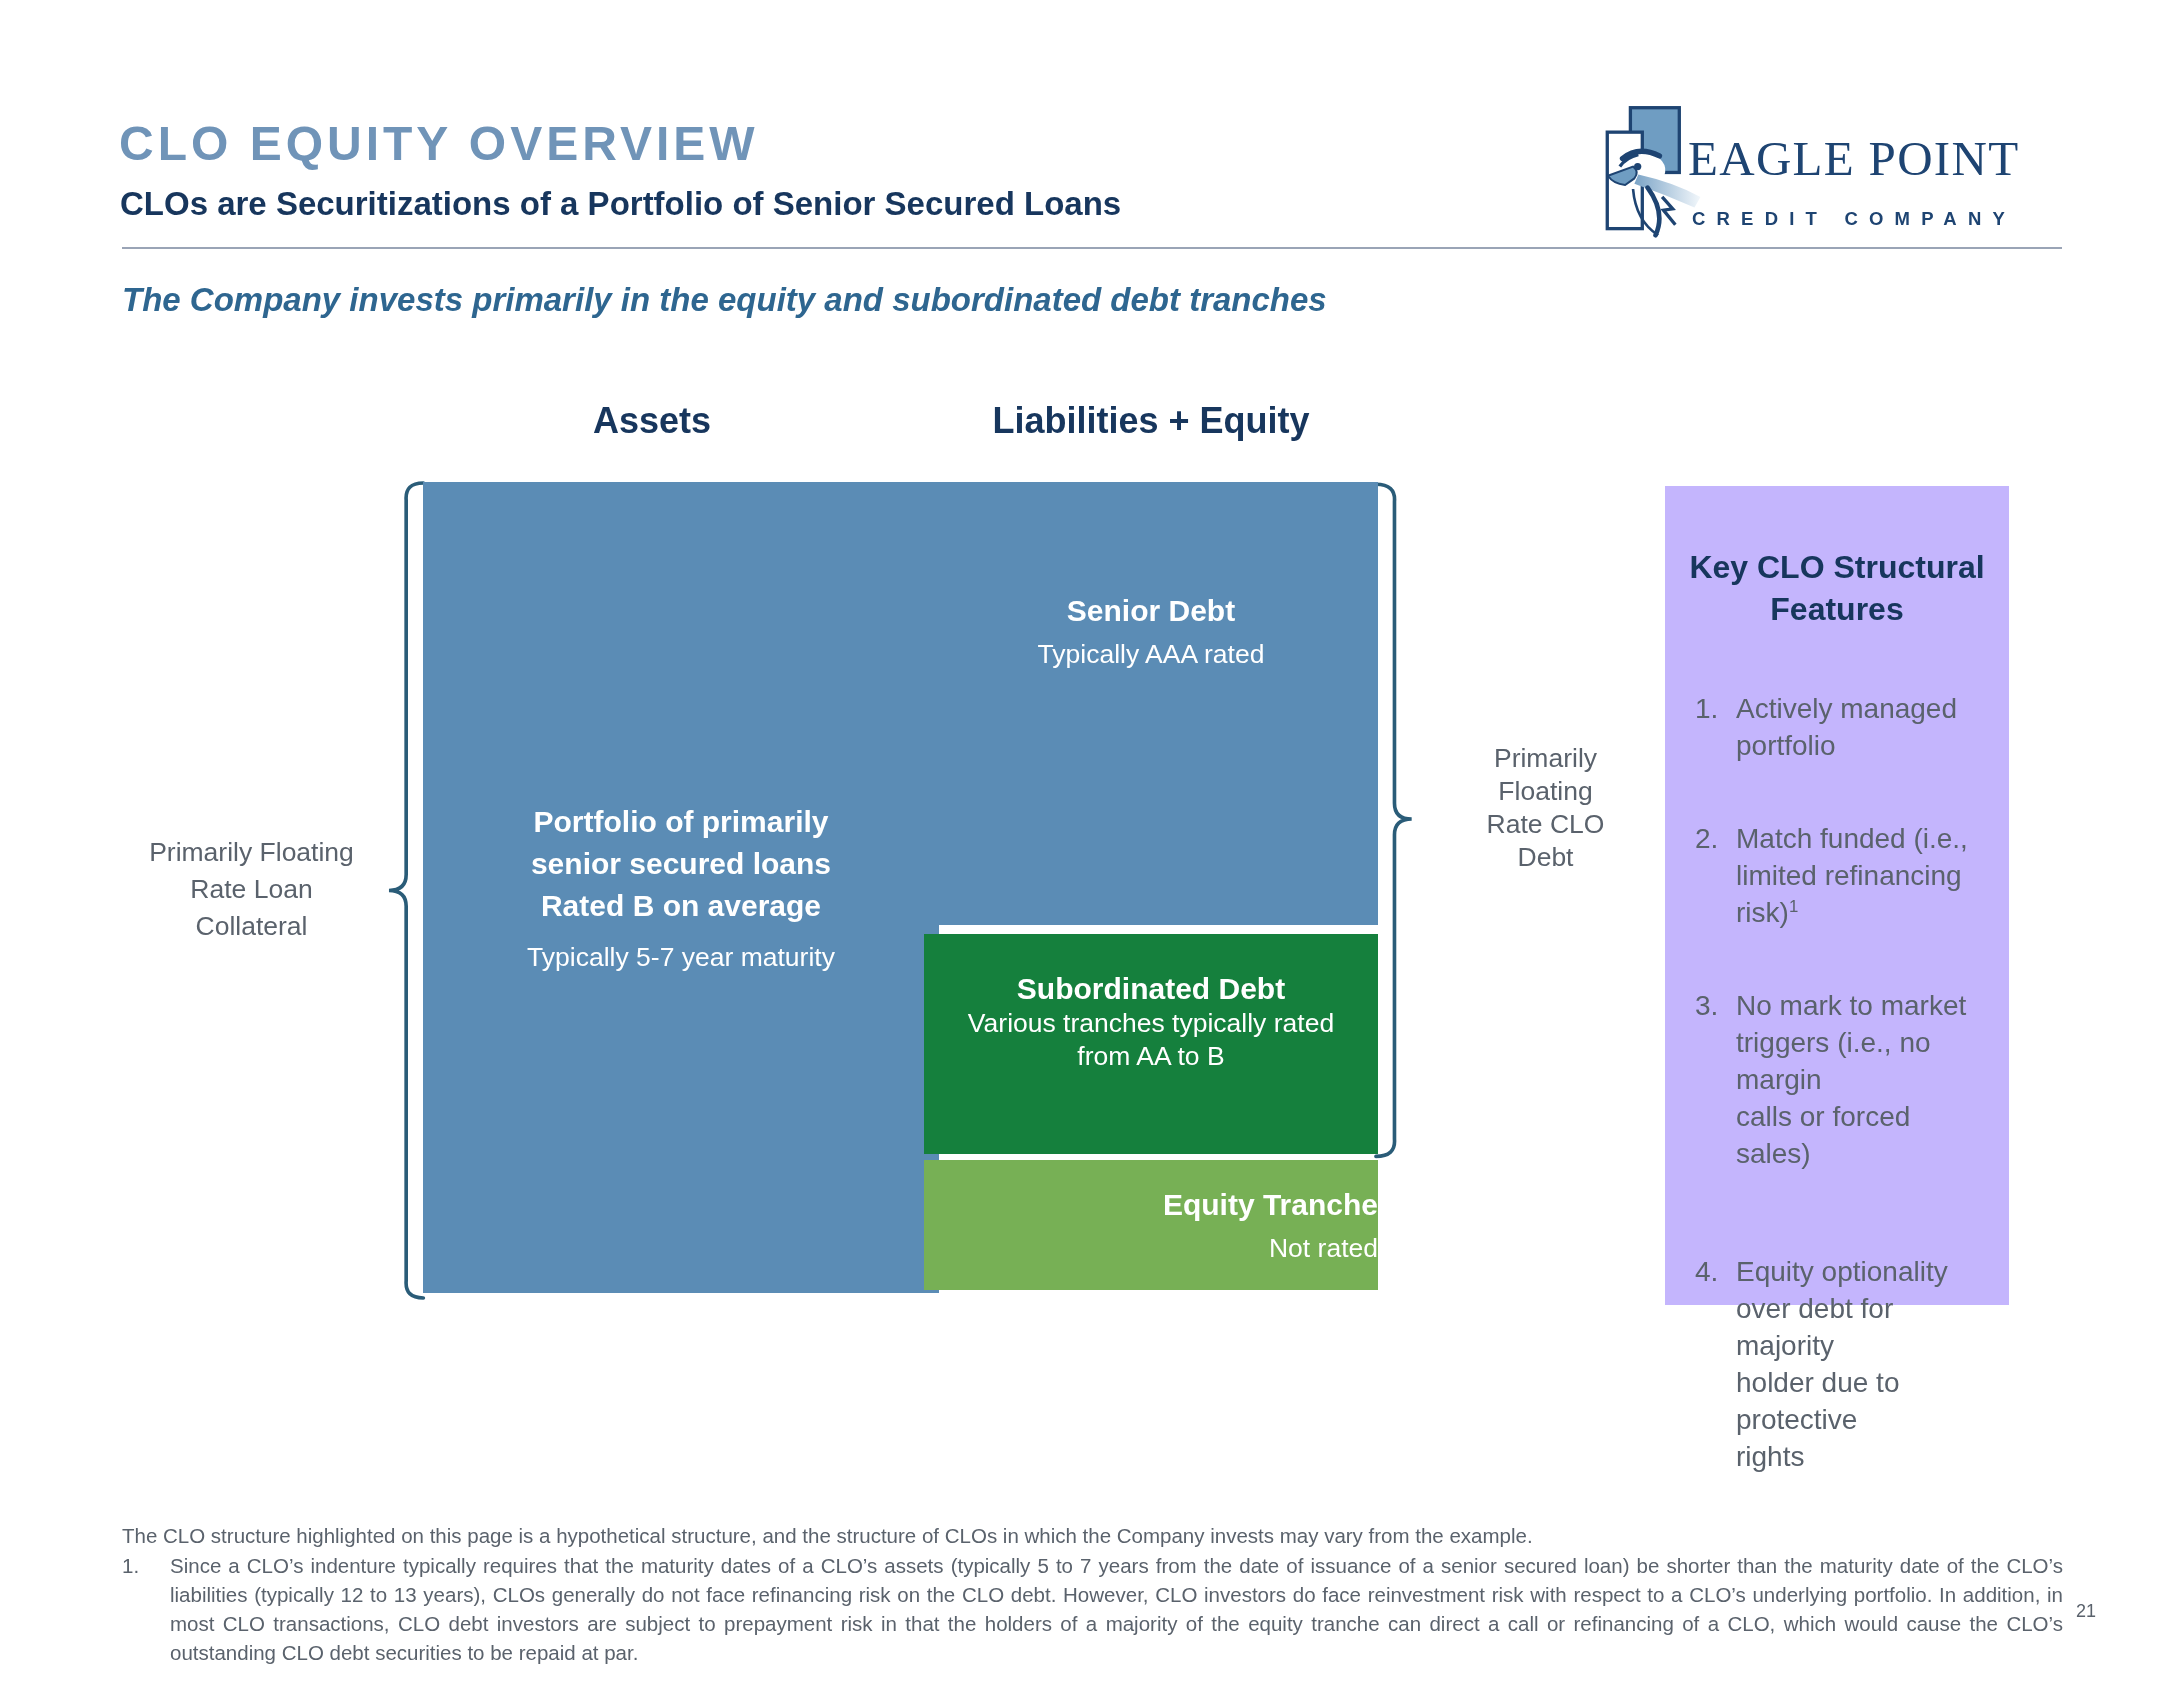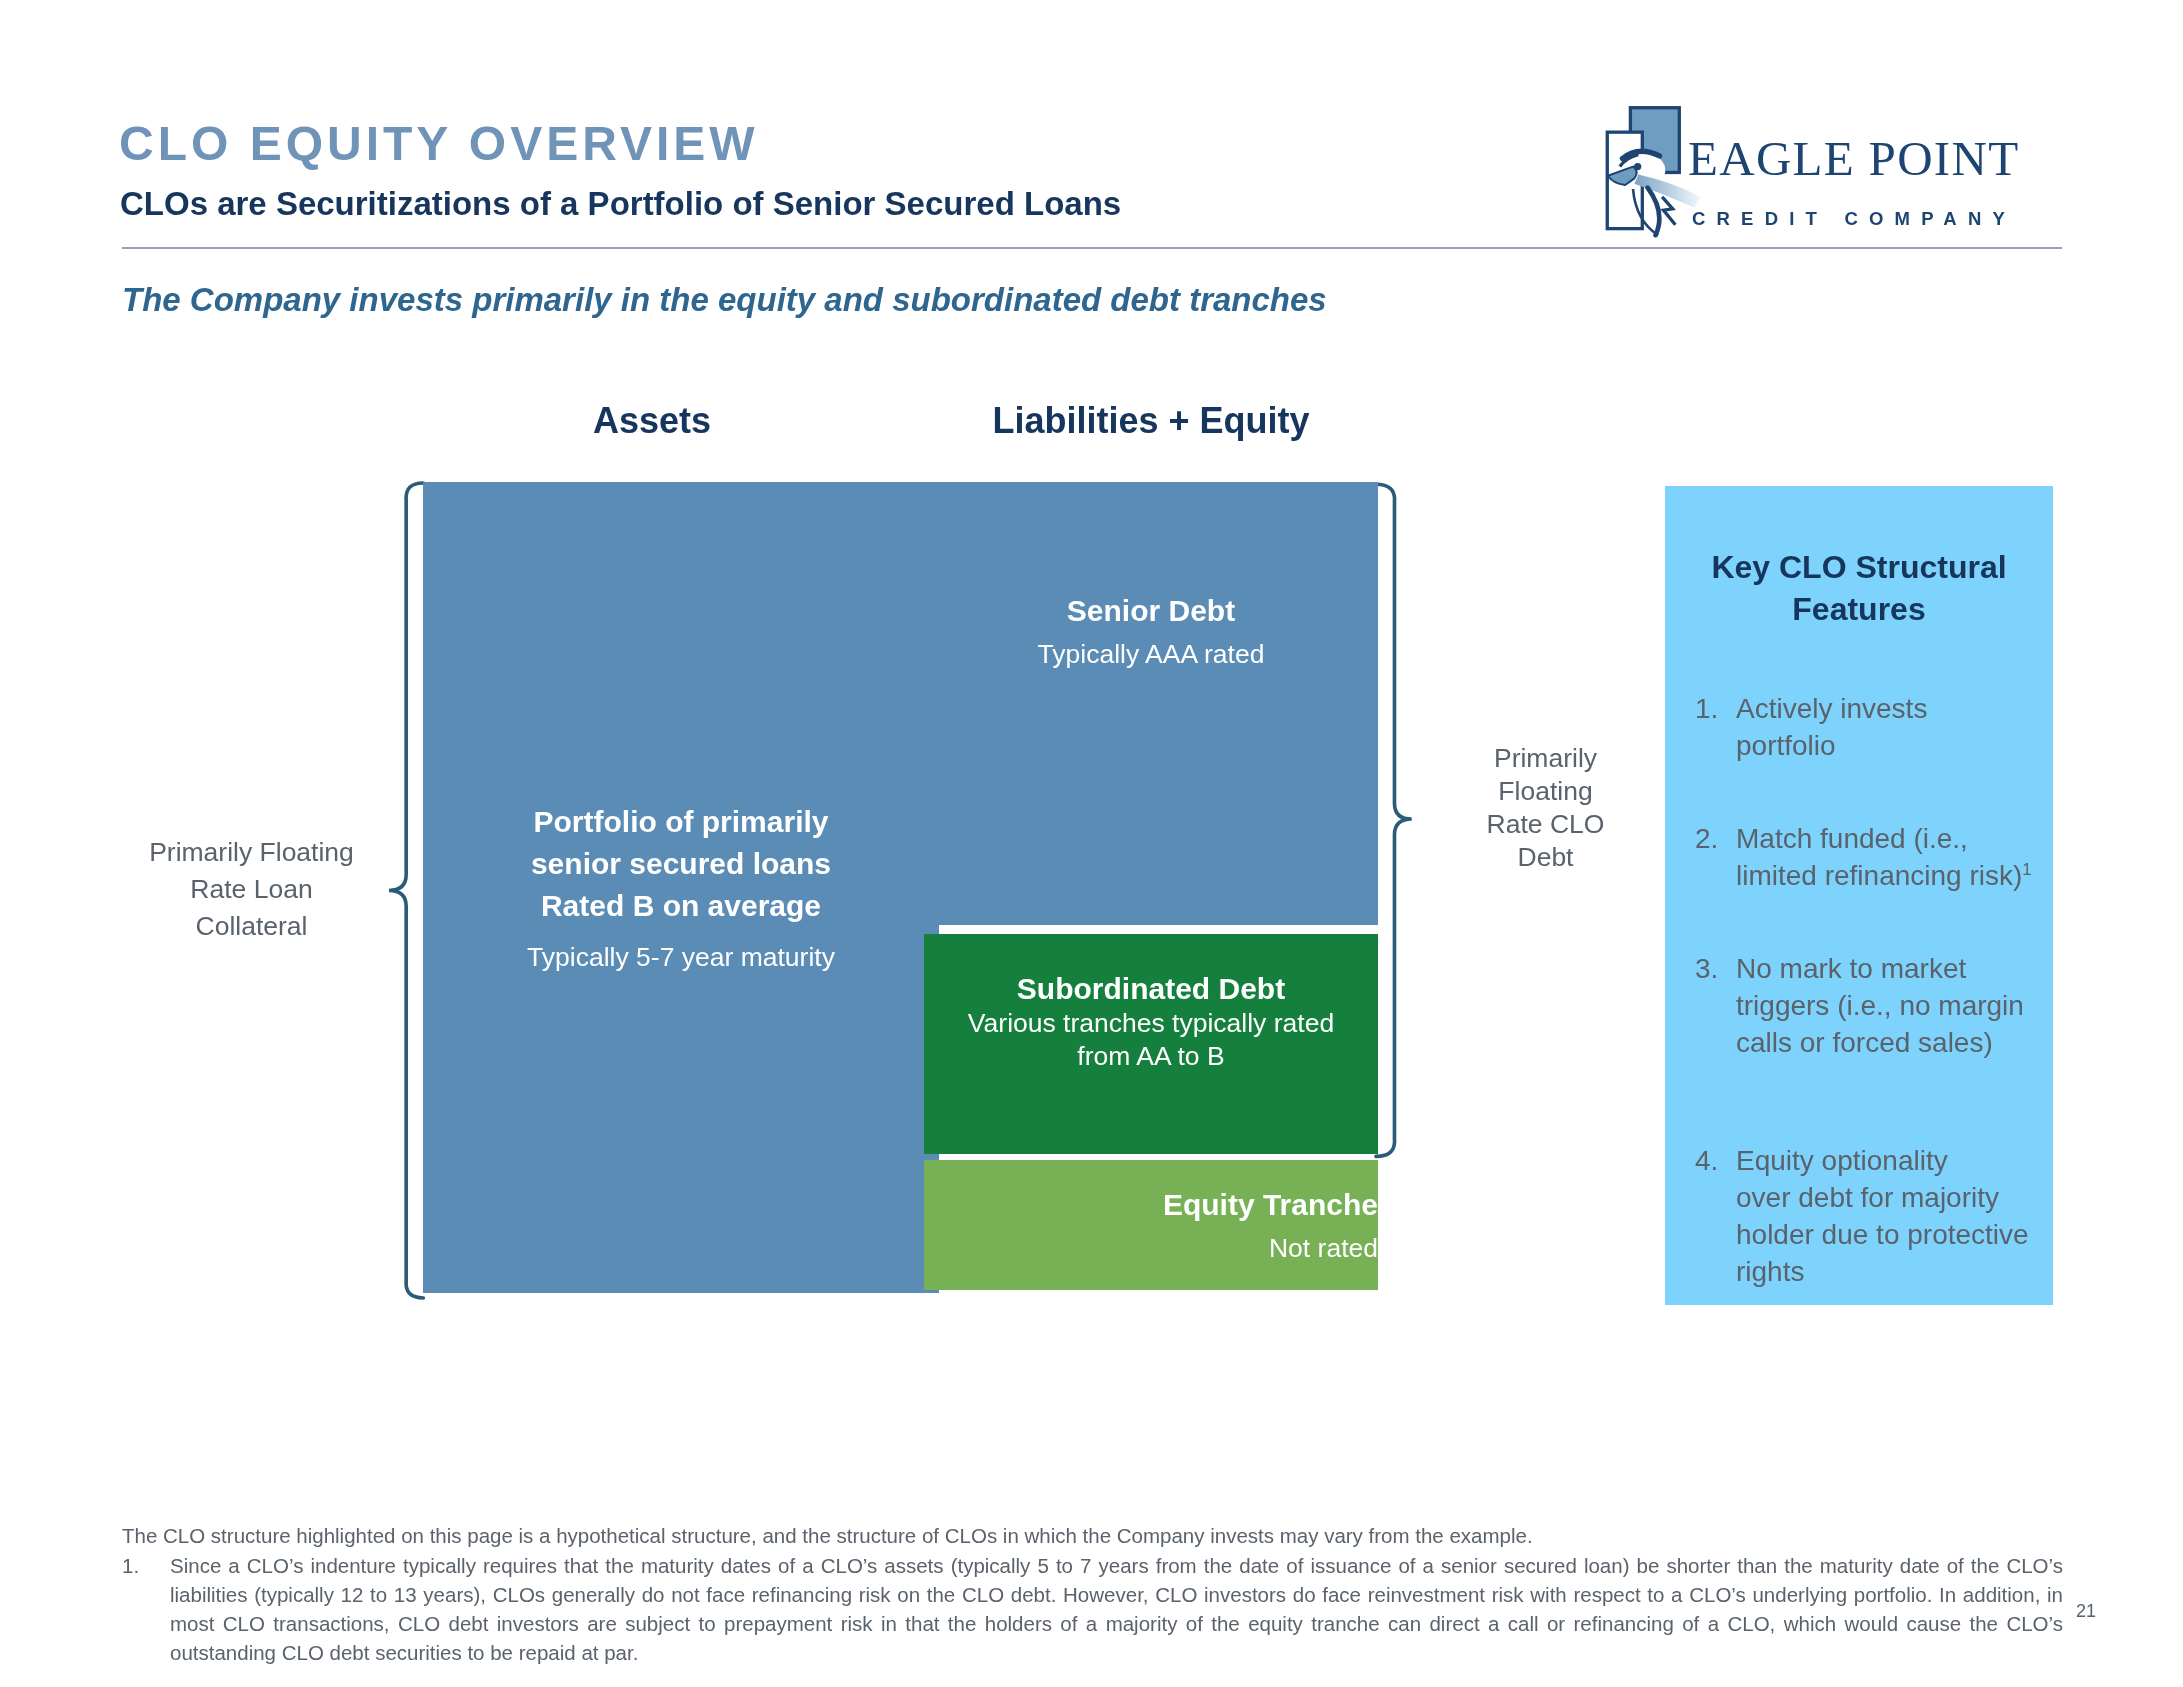--- a/index.html
+++ b/index.html
@@ -40,21 +40,21 @@
 
   .senior-box{left:924px;top:482px;width:454px;height:443px;background:#5b8cb5;box-sizing:border-box;padding-top:111px;}
   .senior-box .b-note{margin-top:9.3px;}
 
   .sub-box{left:924px;top:934px;width:454px;height:220px;background:#15803d;box-sizing:border-box;padding-top:37px;}
   .sub-box .b-note-wrap{margin-top:10.6px;}
 
   .equity-box{left:924px;top:1160px;width:454px;height:130px;background:#77b055;box-sizing:border-box;padding-top:26.5px;text-align:right;}
   .equity-box .b-note{margin-top:9.3px;}
 
-  .panel{left:1665px;top:486px;width:388px;height:819px;background:#7dd3fc;box-sizing:border-box;}
+  .panel{left:1665px;top:486px;width:344px;height:819px;background:#c4b5fd;box-sizing:border-box;}
   .panel-title{margin-top:60px;text-align:center;font-size:32px;font-weight:700;line-height:42px;color:#17365d;}
   .panel-title span{display:block;}
   .feat{display:flex;padding:0 20px 0 30px;color:#5a626c;font-size:28px;line-height:37px;}
   .feat .num{width:41px;flex-shrink:0;}
   .feat .feat-line{display:block;}
   .feat sup{font-size:0.6em;vertical-align:super;line-height:0;}
   .feat.m1{margin-top:60px;} .feat.m2{margin-top:56px;} .feat.m3{margin-top:56px;} .feat.m4{margin-top:81px;}
 
   .disclaimer{left:122px;top:1522px;width:1945px;font-size:20.5px;line-height:28px;color:#5a626c;}
   .footnote{left:122px;top:1551px;width:1941px;box-sizing:border-box;padding-left:48px;
@@ -142,21 +142,21 @@
   </div>
 
   <div class="abs panel">
     <div class="panel-title">
       <span>Key CLO Structural</span>
       <span>Features</span>
     </div>
     <div class="feat m1">
       <span class="num">1.</span>
       <span class="lines">
-        <span class="feat-line">Actively invests</span>
+        <span class="feat-line">Actively managed</span>
         <span class="feat-line">portfolio</span>
       </span>
     </div>
     <div class="feat m2">
       <span class="num">2.</span>
       <span class="lines">
         <span class="feat-line">Match funded (i.e.,</span>
         <span class="feat-line"><span>limited refinancing risk)</span><sup>1</sup></span>
       </span>
     </div>

